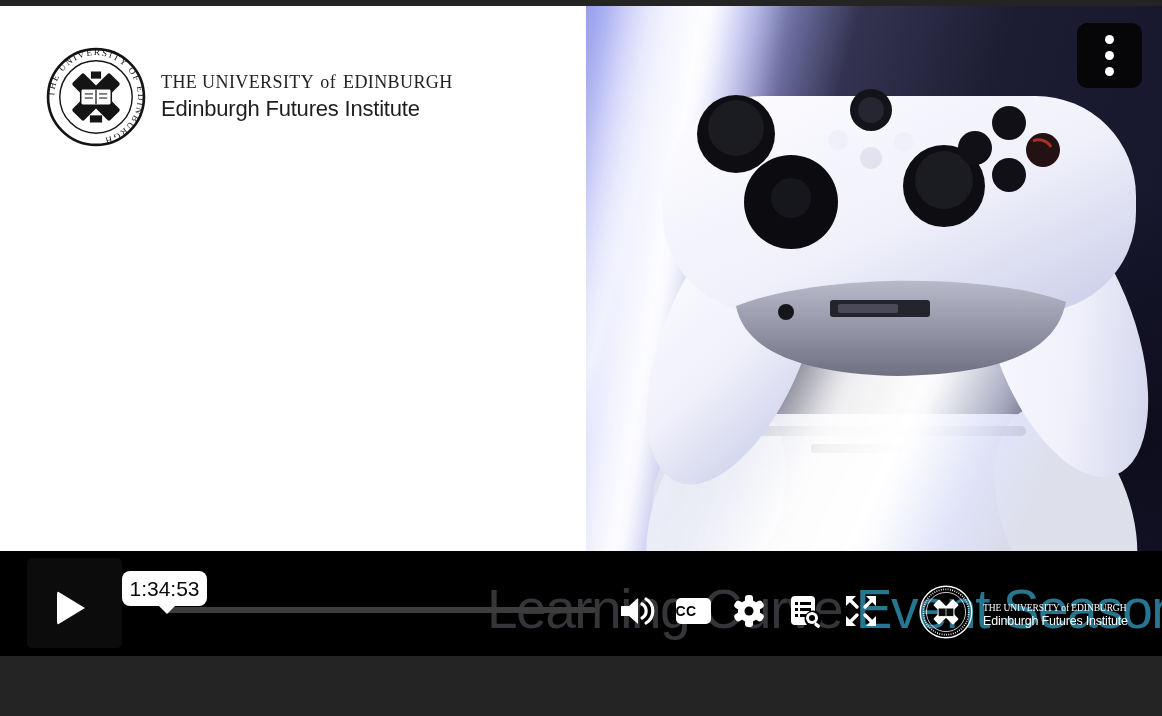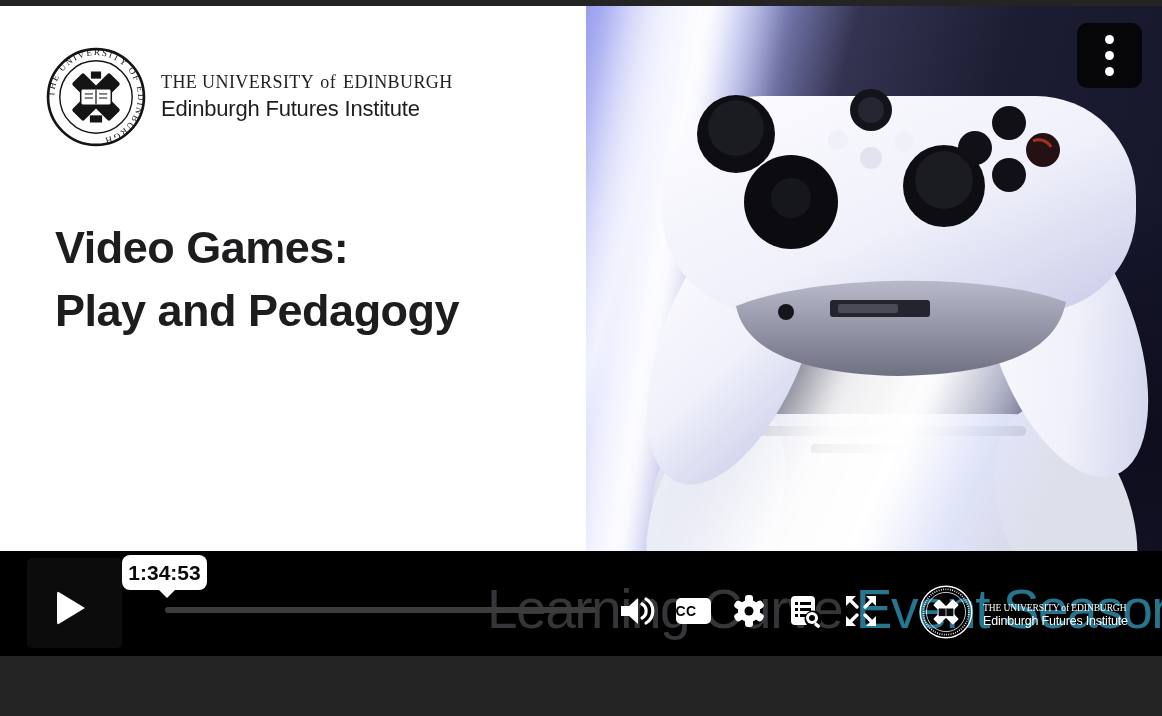--- a/index.html
+++ b/index.html
@@ -45,22 +45,22 @@
            letter-spacing:-1.5px;font-weight:400;white-space:pre;}
   .bg-text .gray{color:#35353a;}
   .bg-text .teal{color:#27768f;}
 
   .play-zone{position:absolute;left:27px;top:7px;width:95px;height:90px;background:#0c0c0c;
              border-radius:5px;cursor:pointer;}
   .play-tri{position:absolute;left:30px;top:33px;width:0;height:0;
             border-left:28px solid #fff;border-top:17px solid transparent;border-bottom:17px solid transparent;
             border-radius:3px;}
 
-  .tooltip{position:absolute;left:122px;top:4px;width:85px;height:35px;background:#fff;border-radius:8px;
-           display:flex;align-items:center;justify-content:center;color:#0b0b0b;font-size:21px;font-weight:700;}
+  .tooltip{position:absolute;left:122px;top:20px;width:85px;height:35px;background:#fff;border-radius:8px;
+           display:flex;align-items:center;justify-content:center;color:#0b0b0b;font-size:21px;font-weight:400;}
   .tooltip::after{content:"";position:absolute;left:36px;bottom:-8px;width:0;height:0;
            border:9px solid transparent;border-top:9px solid #fff;border-bottom:0;}
 
   .track{position:absolute;left:165px;top:56px;width:431px;height:6px;background:#3d3d3d;border-radius:3px;cursor:pointer;}
 
   .cbtn{position:absolute;top:38px;width:44px;height:44px;display:flex;align-items:center;justify-content:center;cursor:pointer;}
   .cbtn svg{display:block;}
   .cc-badge{width:35px;height:26px;background:#fff;border-radius:5px;display:flex;align-items:center;justify-content:flex-start;
             color:#000;font-size:14px;font-weight:700;letter-spacing:.5px;}
 
@@ -102,24 +102,20 @@
               <line x1="53" y1="47" x2="61" y2="47" stroke="#141414" stroke-width="1"></line>
               <line x1="39" y1="51" x2="47" y2="51" stroke="#141414" stroke-width="1"></line>
               <line x1="53" y1="51" x2="61" y2="51" stroke="#141414" stroke-width="1"></line>
             </g>
           </svg>
           <div class="wordmark">
             <div class="l1"><span>THE UNIVERSITY</span> <span class="of">of</span> <span>EDINBURGH</span></div>
             <div class="l2">Edinburgh Futures Institute</div>
           </div>
         </div>
-        <div class="slide-title">
-          <div>Video Games:</div>
-          <div>Play and Pedagogy</div>
-        </div>
       </div>
 
       <div class="photo">
         <div class="beam beam-left"></div>
 
         <svg class="ctrl-layer" viewBox="0 0 576 545">
           <g opacity="0.96">
             <rect x="66" y="408" width="450" height="210" rx="92" fill="#e0e2ef"></rect>
             <ellipse cx="130" cy="505" rx="62" ry="112" fill="#eceef7" transform="rotate(20 130 505)"></ellipse>
             <ellipse cx="480" cy="508" rx="64" ry="112" fill="#e6e8f3" transform="rotate(-20 480 508)"></ellipse>

